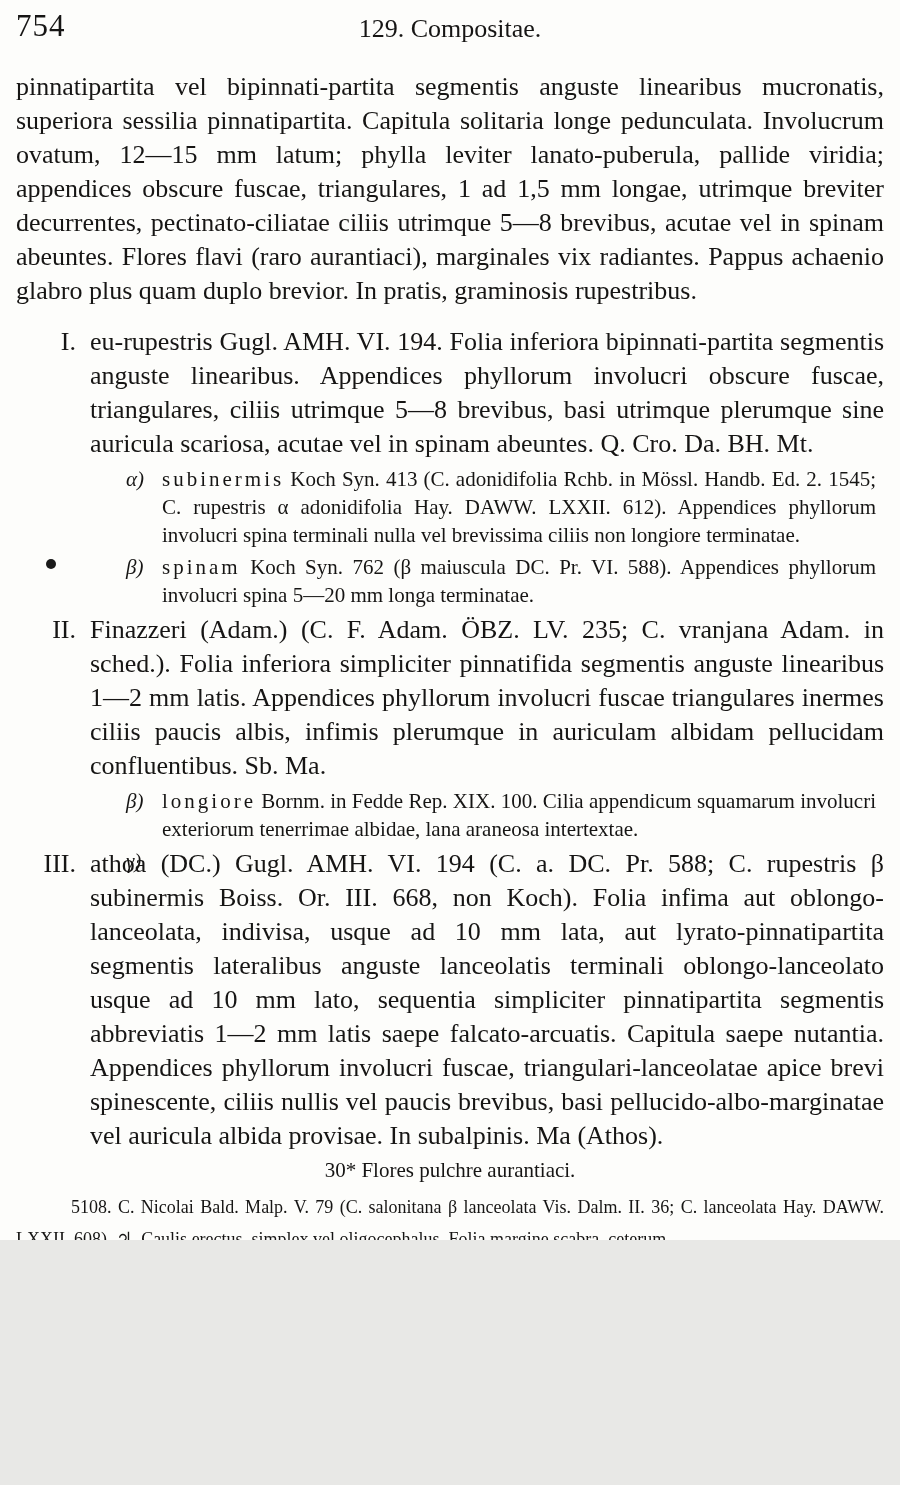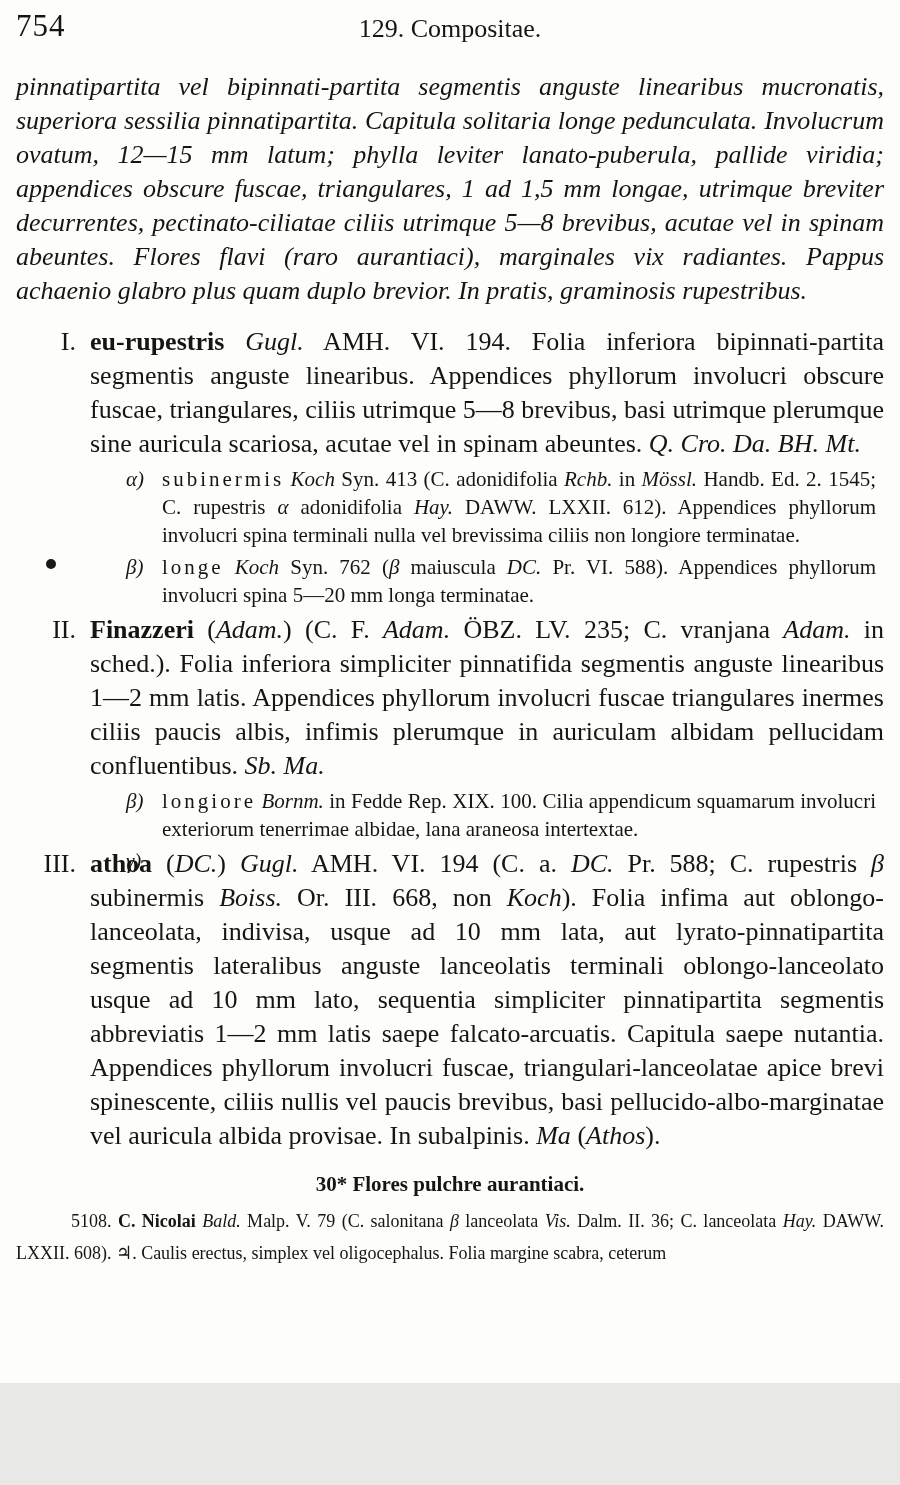--- a/index.html
+++ b/index.html
@@ -1,39 +1,39 @@
 <!DOCTYPE html>
 <html><head>
 <meta charset="utf-8">
 <style>
   html,body{margin:0;padding:0;background:#e8e8e6;}
   .page{
-    position:relative;width:900px;height:1383px;margin:0 auto;
+    position:relative;width:900px;height:1240px;margin:0 auto;
     background:#fdfdfb;color:#161514;overflow:hidden;
     font-family:"Liberation Serif","DejaVu Serif",serif;
   }
   .running-header{position:absolute;top:6px;left:0;right:0;height:46px;}
   .page-num{position:absolute;left:16px;top:2px;font-size:31px;letter-spacing:1px;}
   .chapter{position:absolute;left:0;right:0;top:8px;text-align:center;font-size:26px;}
   .content{position:absolute;top:70px;left:16px;right:16px;}
   .para{font-size:26px;line-height:34px;text-align:justify;margin:0;}
-  .intro{margin-bottom:17px;font-style:italic;}
+  .intro{margin-bottom:17px;}
   .section{position:relative;padding-left:74px;margin:3px 0 2px 0;}
   .sec-label{position:absolute;left:0;top:0;width:60px;text-align:right;
     font-size:26px;line-height:34px;}
   .subitem{position:relative;padding-left:146px;padding-right:8px;
     font-size:21px;line-height:28px;text-align:justify;margin:4px 0;}
   .sub-label{position:absolute;left:110px;top:0;font-style:italic;
     font-size:21px;line-height:28px;}
-  .center-heading{text-align:center;font-weight:bold;font-size:21px;
-    line-height:30px;margin:16px 0 6px 0;}
+  .center-heading{text-align:center;font-weight:normal;font-size:21px;
+    line-height:30px;margin:2px 0 6px 0;}
   .species{font-size:18px;line-height:32px;text-align:justify;text-indent:55px;margin:0;}
   .run-r{}
-  .run-i{font-style:italic;}
-  .run-b{font-weight:bold;}
+  .run-i{}
+  .run-b{font-weight:normal;}
   .run-sp{letter-spacing:3px;}
   .run-sym{font-family:"DejaVu Sans",sans-serif;}
   .ink-dot{position:absolute;left:46px;top:559px;width:10px;height:10px;
     border-radius:50%;background:#1a1a1a;}
 </style>
 </head>
 <body>
 
 <div class="page">
 
@@ -53,21 +53,21 @@
       <p class="para"><span class="run-b">eu-rupestris </span><span class="run-i">Gugl.</span><span class="run-r"> AMH. VI. 194.  Folia inferiora bipinnati-partita segmentis anguste linearibus.  Appendices phyllorum involucri obscure fuscae, triangulares, ciliis utrimque 5—8 brevibus, basi utrimque plerumque sine auricula scariosa, acutae vel in spinam abeuntes.  </span><span class="run-i">Q. Cro. Da. BH. Mt.</span></p>
     </div>
 
     <div class="subitem">
       <span class="sub-label">α)</span>
       <span><span class="run-sp">subinermis</span><span class="run-r"> </span><span class="run-i">Koch</span><span class="run-r"> Syn. 413 (C. adonidifolia </span><span class="run-i">Rchb.</span><span class="run-r"> in </span><span class="run-i">Mössl.</span><span class="run-r"> Handb. Ed. 2. 1545; C. rupestris </span><span class="run-i">α</span><span class="run-r"> adonidifolia </span><span class="run-i">Hay.</span><span class="run-r"> DAWW. LXXII. 612).  Appendices phyllorum involucri spina terminali nulla vel brevissima ciliis non longiore terminatae.</span></span>
     </div>
 
     <div class="subitem">
       <span class="sub-label">β)</span>
-      <span><span class="run-sp">longe</span><span class="run-r"> </span><span class="run-i">Koch</span><span class="run-r"> Syn. 762 (</span><span class="run-i">β</span><span class="run-r"> maiuscula </span><span class="run-i">DC.</span><span class="run-r"> Pr. VI. 588).  Appendices phyllorum involucri spina 5—20 mm longa terminatae.</span></span>
+      <span><span class="run-sp">spinam</span><span class="run-r"> </span><span class="run-i">Koch</span><span class="run-r"> Syn. 762 (</span><span class="run-i">β</span><span class="run-r"> maiuscula </span><span class="run-i">DC.</span><span class="run-r"> Pr. VI. 588).  Appendices phyllorum involucri spina 5—20 mm longa terminatae.</span></span>
     </div>
 
     <div class="section">
       <span class="sec-label">II.</span>
       <p class="para"><span class="run-b">Finazzeri</span><span class="run-r"> (</span><span class="run-i">Adam.</span><span class="run-r">) (C. F. </span><span class="run-i">Adam.</span><span class="run-r"> ÖBZ. LV. 235; C. vranjana </span><span class="run-i">Adam.</span><span class="run-r"> in sched.).  Folia inferiora simpliciter pinnatifida segmentis anguste linearibus 1—2 mm latis.  Appendices phyllorum involucri fuscae triangulares inermes ciliis paucis albis, infimis plerumque in auriculam albidam pellucidam confluentibus.  </span><span class="run-i">Sb. Ma.</span></p>
     </div>
 
     <div class="subitem">
       <span class="sub-label">β)</span>
       <span><span class="run-sp">longiore</span><span class="run-r"> </span><span class="run-i">Bornm.</span><span class="run-r"> in Fedde Rep. XIX. 100.  Cilia appendicum squamarum involucri exteriorum tenerrimae albidae, lana araneosa intertextae.</span></span>

